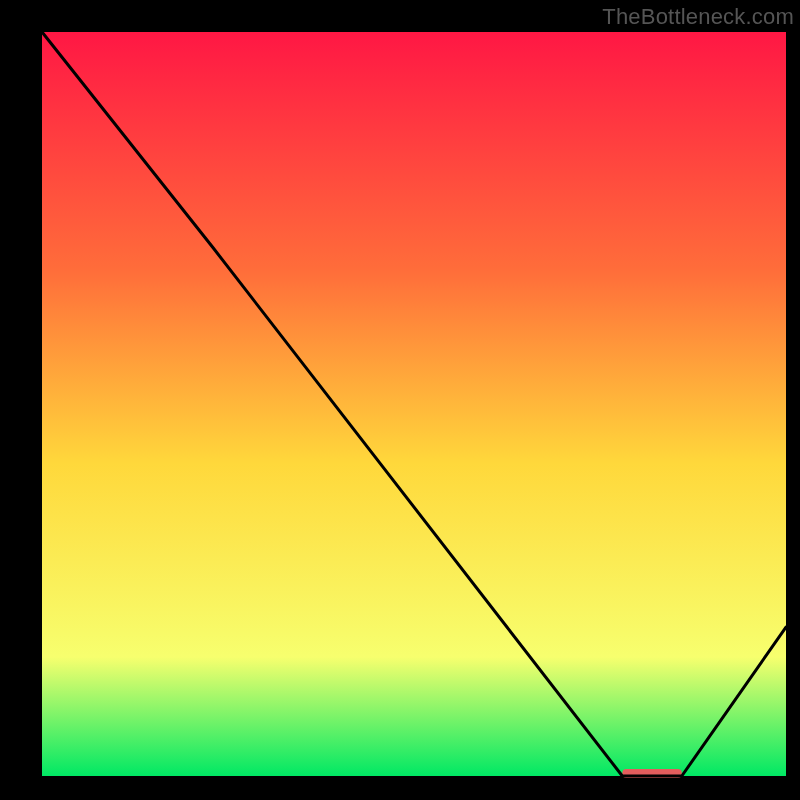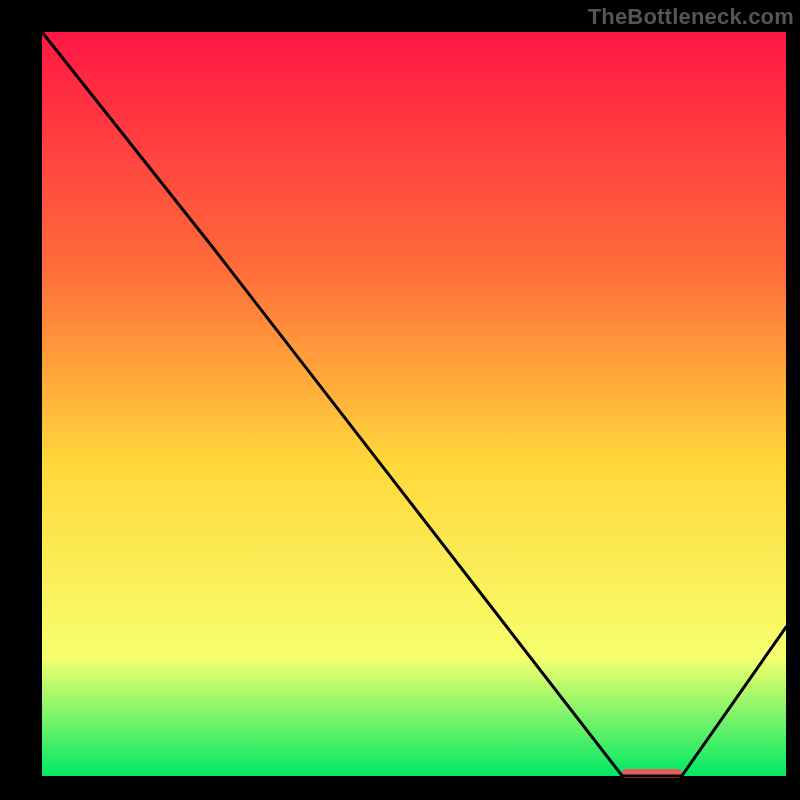--- a/index.html
+++ b/index.html
@@ -16,21 +16,21 @@
     width: 800px;
     height: 800px;
     background: #000;
   }
   .watermark {
     position: absolute;
     top: 4px;
     right: 6px;
     color: #555;
     font-size: 22px;
-    font-weight: 700;
+    font-weight: 400;
     letter-spacing: 0.2px;
     user-select: none;
   }
 </style>
 </head>
 <body>
 
 <div class="frame">
   <div class="watermark">TheBottleneck.com</div>
 

